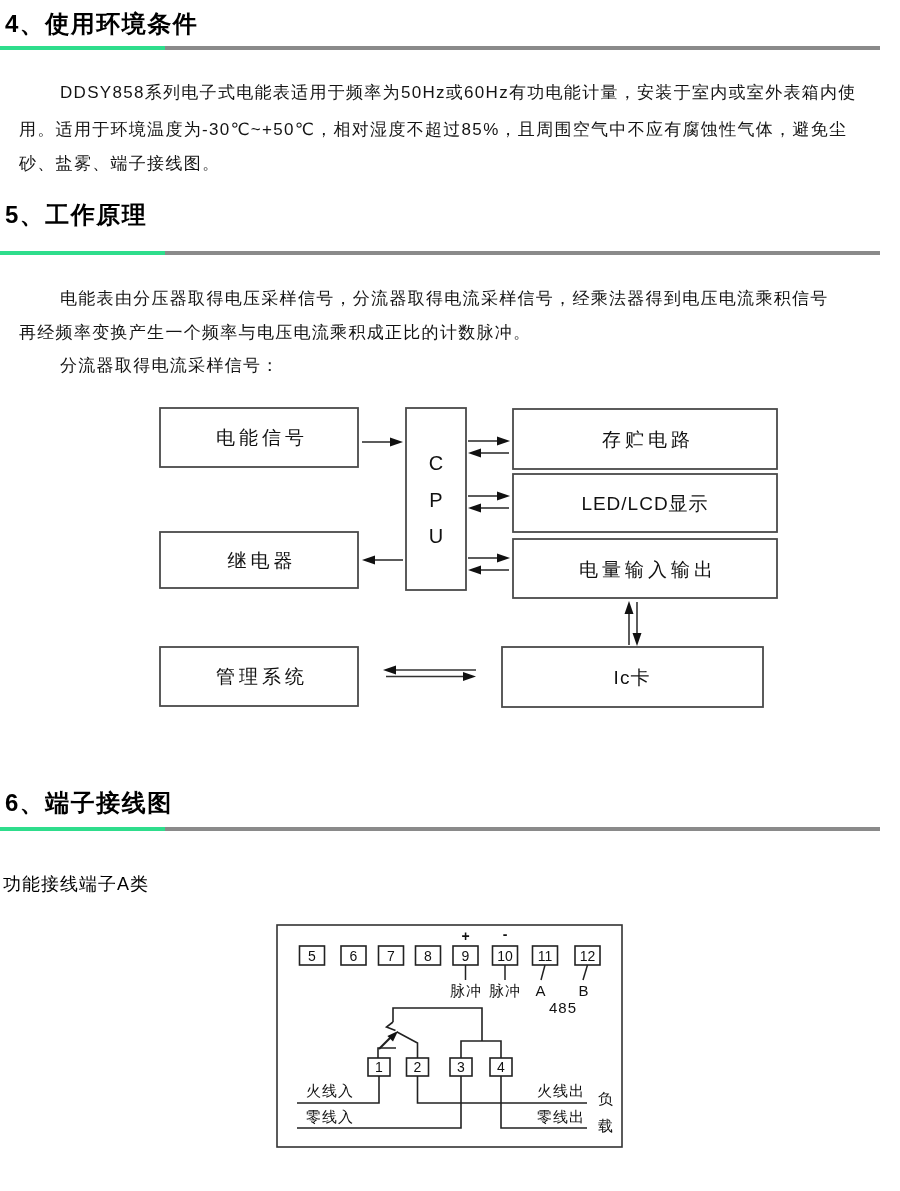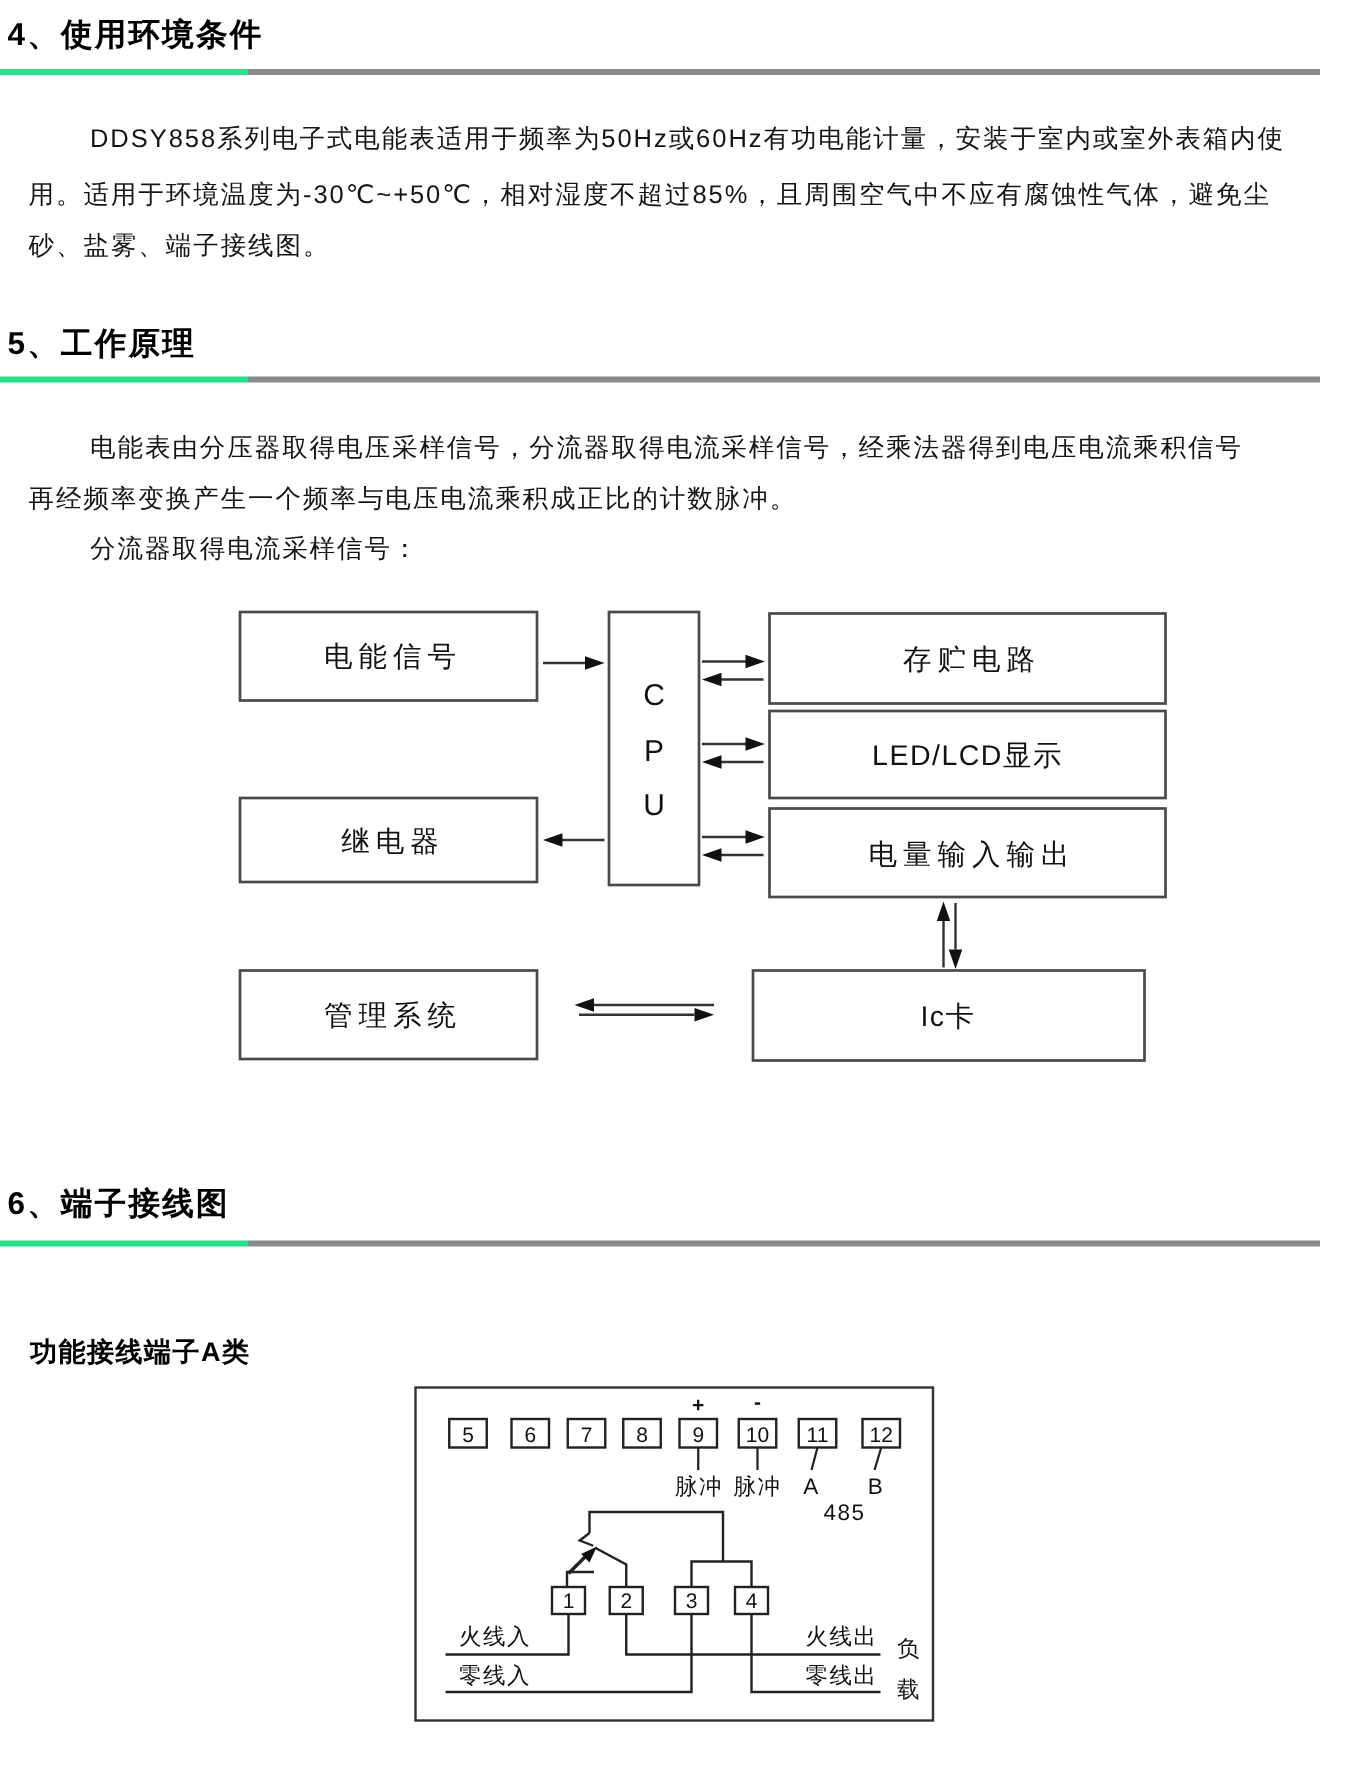--- a/index.html
+++ b/index.html
@@ -3,54 +3,54 @@
 <meta charset="utf-8">
 <style>
   html,body{margin:0;padding:0;}
   body{
     width:900px;height:1191px;background:#ffffff;position:relative;
     font-family:"Liberation Sans","DejaVu Sans",sans-serif;color:#111;
     overflow:hidden;
   }
   .abs{position:absolute;}
   .sec-heading{
-    left:5px;font-size:21px;font-weight:bold;color:#000;
+    left:5px;font-size:24px;font-weight:bold;color:#000;
     letter-spacing:1.5px;line-height:30px;white-space:nowrap;
   }
   .sec-rule{
     left:0;width:880px;height:4px;
     background:linear-gradient(to right,#2edd8c 0px,#2edd8c 165px,#8a8a8a 165px,#8a8a8a 100%);
   }
   .body-line{
     left:19px;width:893px;font-size:17px;line-height:22px;
     letter-spacing:1.3px;color:#141414;white-space:nowrap;
   }
   .indent{text-indent:41px;}
   .subtitle{
-    left:20px;font-size:18px;font-weight:bold;color:#000;
-    letter-spacing:1px;line-height:24px;white-space:nowrap;margin-top:17px;
+    left:3px;font-size:18px;font-weight:normal;color:#000;
+    letter-spacing:1px;line-height:24px;white-space:nowrap;
   }
   svg text{font-family:"Liberation Sans","DejaVu Sans",sans-serif;}
   .node-label{font-size:19px;letter-spacing:4px;fill:#111;}
   .node-label-latin{font-size:19px;letter-spacing:1px;fill:#111;}
   .cpu-letter{font-size:20px;letter-spacing:0;fill:#111;}
   .term-num{font-size:14px;fill:#111;}
   .wire-label{font-size:15px;fill:#111;letter-spacing:1px;}
   .small-sign{font-size:14px;font-weight:bold;fill:#111;}
 </style>
 </head>
 <body>
 
 <div class="abs sec-heading" style="top:9px">4、使用环境条件</div>
 <div class="abs sec-rule" style="top:46px"></div>
 <div class="abs body-line indent" style="top:82px">DDSY858系列电子式电能表适用于频率为50Hz或60Hz有功电能计量，安装于室内或室外表箱内使</div>
 <div class="abs body-line" style="top:119px">用。适用于环境温度为-30℃~+50℃，相对湿度不超过85%，且周围空气中不应有腐蚀性气体，避免尘</div>
 <div class="abs body-line" style="top:153px">砂、盐雾、端子接线图。</div>
 
-<div class="abs sec-heading" style="top:215px">5、工作原理</div>
+<div class="abs sec-heading" style="top:200px">5、工作原理</div>
 <div class="abs sec-rule" style="top:251px"></div>
 <div class="abs body-line indent" style="top:288px">电能表由分压器取得电压采样信号，分流器取得电流采样信号，经乘法器得到电压电流乘积信号</div>
 <div class="abs body-line" style="top:322px">再经频率变换产生一个频率与电压电流乘积成正比的计数脉冲。</div>
 <div class="abs body-line indent" style="top:355px">分流器取得电流采样信号：</div>
 
 <svg class="abs" style="left:0;top:395px" width="900" height="330" viewBox="0 395 900 330">
 
   <g fill="#ffffff" stroke="#4a4a4a" stroke-width="1.8">
     <rect x="160" y="408" width="198" height="59"></rect>
     <rect x="160" y="532" width="198" height="56"></rect>

